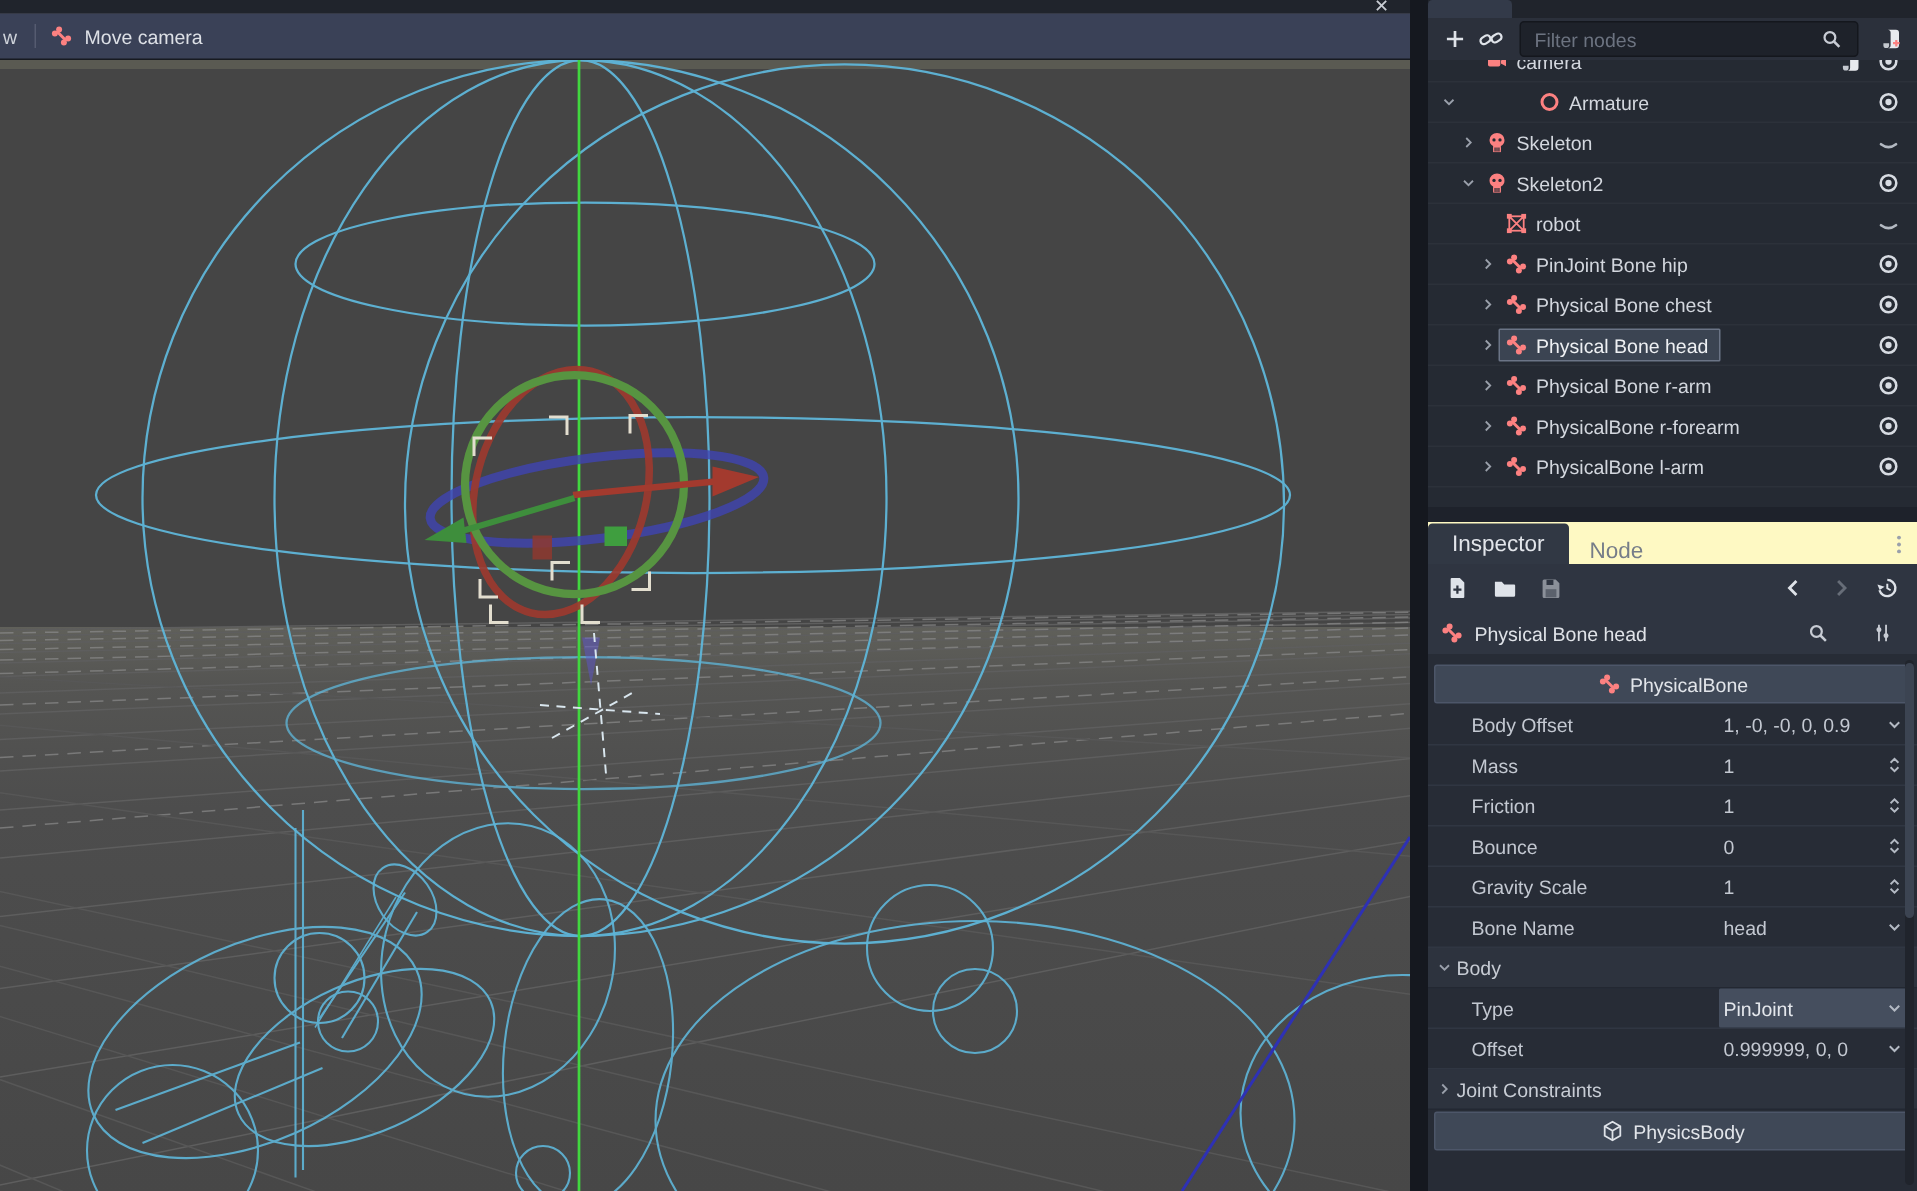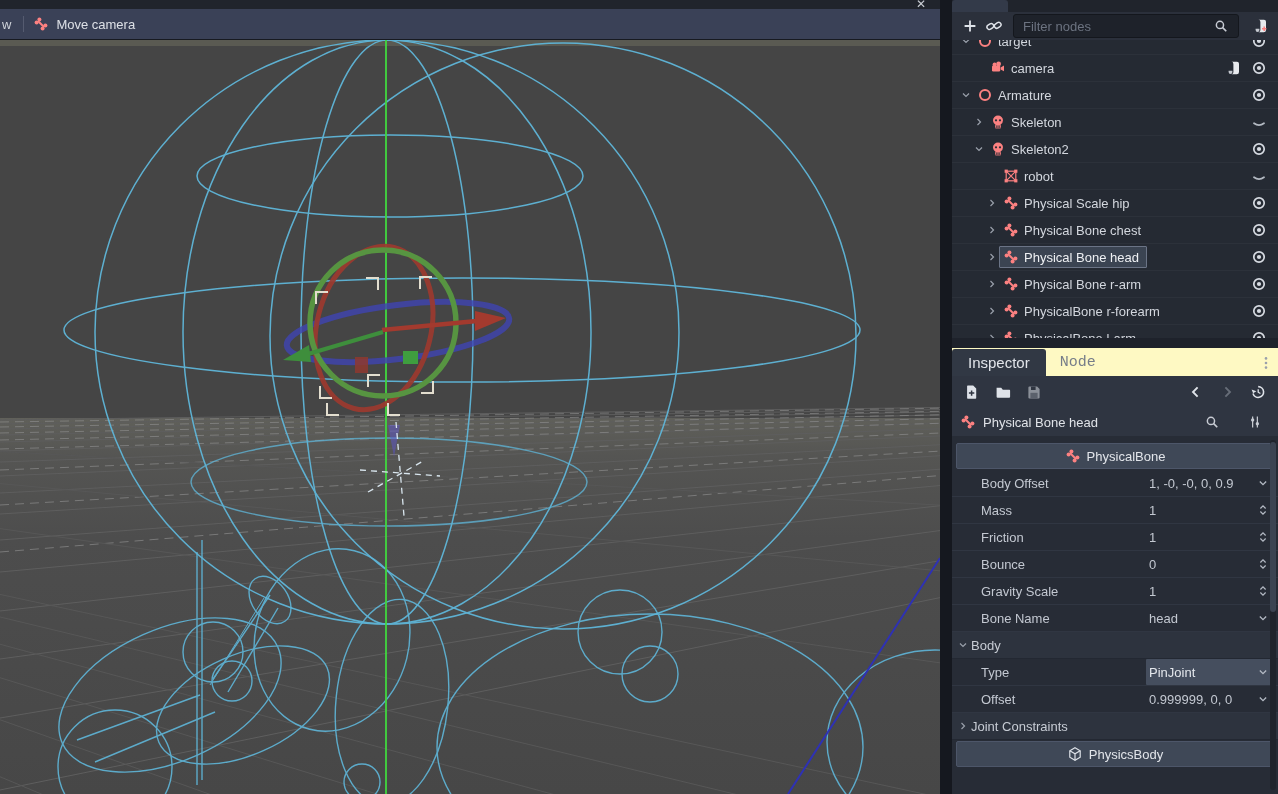--- a/index.html
+++ b/index.html
@@ -45,21 +45,21 @@
   .trow.sel .selwrap{background:#3b4452;border-color:#6b7486;color:#eef0f3;}
   .trow .spacer{flex:1;}
   .trow .sideico{width:24px;display:inline-flex;justify-content:center;}
   .trow .eye{width:26px;margin-right:6px;display:inline-flex;justify-content:center;cursor:pointer;}
 
   .divider{position:absolute;left:0;top:338px;width:326px;height:10px;background:#1e222b;}
 
   .tabbar{position:absolute;left:0;top:348px;width:326px;height:28px;background:#fef9c3;
     display:flex;align-items:flex-end;font-size:15px;}
   .tab-active{height:27px;padding:0 16px;background:#313844;color:#e2e5ea;display:flex;align-items:center;border-radius:3px 3px 0 0;}
-  .tab-idle{height:27px;padding:0 14px;color:#767d89;display:flex;align-items:center;font-family:Liberation Mono, monospace;}
+  .tab-idle{height:27px;padding:0 14px;color:#767d89;display:flex;align-items:flex-end;}
   .tabbar .spacer{flex:1}
   .tabbar .dots{margin:0 4px 5px 0;}
 
   .insp-toolbar{position:absolute;left:0;top:376px;width:326px;height:32px;background:#2f3541;
     display:flex;align-items:center;}
   .insp-toolbar .ico{width:22px;margin-left:9px;}
   .insp-toolbar .spacer{flex:1}
   .insp-toolbar .right .ico{margin-left:0;margin-right:9px;}
   .namebar{position:absolute;left:0;top:408px;width:326px;height:28px;background:#2f3541;
     border-bottom:1px solid #21252e;display:flex;align-items:center;font-size:13px;color:#e0e3e8;}
@@ -273,42 +273,20 @@
           <svg viewBox="0 0 16 16">
             <path d="M5.5 1.8H11a2 2 0 0 1 2 2V12a2.2 2.2 0 0 1-2.2 2.2H5.6A2.1 2.1 0 0 0 7.4 12V3.9a2.1 2.1 0 0 0-1.9-2.1z" fill="#e8eaee"></path>
             <path d="M2.6 12.1a1.9 1.9 0 0 0 3.8 0V10.8H2.6z" fill="#c4c8cf"></path>
             <path d="M11.2 8.6v4.4M9 10.8h4.4" stroke="#fc8181" stroke-width="1.5"></path>
           </svg>
         </span>
     </div>
 
     <div id="scene-tree">
       <div id="tree-inner">
-          <div class="trow" style="padding-left: 6px;">
-            <span class="arr">
-              <svg viewBox="0 0 16 16">
-                <path d="M4 6l4 4 4-4" stroke="#9aa0ab" stroke-width="1.6" fill="none"></path>
-              </svg>
-            </span>
-            <span class="selwrap">
-              <span class="ico ">
-                <svg viewBox="0 0 16 16">
-                  <circle cx="8" cy="8" r="5" stroke="#fc8181" stroke-width="2" fill="none"></circle>
-                </svg>
-              </span>
-              <span>target</span>
-            </span>
-            <span class="spacer"></span>
-            <span class="eye ico">
-              <svg viewBox="0 0 16 16">
-                <circle cx="8" cy="8" r="5.2" stroke="#d7dbe2" stroke-width="1.7" fill="none"></circle>
-                <circle cx="8" cy="8" r="2.1" fill="#d7dbe2"></circle>
-              </svg>
-            </span>
-          </div>
           <div class="trow" style="padding-left: 19px;">
             <span class="arr"></span>
             <span class="selwrap">
               <span class="ico ">
                 <svg viewBox="0 0 16 16">
                   <g fill="#fc8181">
                     <circle cx="4.6" cy="4.4" r="2"></circle>
                     <circle cx="8.6" cy="4" r="2.4"></circle>
                     <rect x="2" y="5.4" width="8.2" height="6" rx="1.2"></rect>
                     <path d="M10.6 7.4l3.4-1.8v5.6l-3.4-1.8z"></path>
@@ -324,21 +302,21 @@
                 <path d="M2.6 12.1a1.9 1.9 0 0 0 3.8 0V10.8H2.6z" fill="#c4c8cf"></path>
               </svg>
             </span>
             <span class="eye ico">
               <svg viewBox="0 0 16 16">
                 <circle cx="8" cy="8" r="5.2" stroke="#d7dbe2" stroke-width="1.7" fill="none"></circle>
                 <circle cx="8" cy="8" r="2.1" fill="#d7dbe2"></circle>
               </svg>
             </span>
           </div>
-          <div class="trow" style="padding-left: 6px;">
+          <div class="trow" style="padding-left: 6px; gap: 48px;">
             <span class="arr">
               <svg viewBox="0 0 16 16">
                 <path d="M4 6l4 4 4-4" stroke="#9aa0ab" stroke-width="1.6" fill="none"></path>
               </svg>
             </span>
             <span class="selwrap">
               <span class="ico ">
                 <svg viewBox="0 0 16 16">
                   <circle cx="8" cy="8" r="5" stroke="#fc8181" stroke-width="2" fill="none"></circle>
                 </svg>
@@ -445,21 +423,21 @@
                 <svg viewBox="0 0 16 16">
                   <g fill="#fc8181">
                     <circle cx="6.4" cy="3.6" r="2"></circle>
                     <circle cx="3.6" cy="6.4" r="2"></circle>
                     <circle cx="12.4" cy="9.6" r="2"></circle>
                     <circle cx="9.6" cy="12.4" r="2"></circle>
                     <path d="M4.3 5.7l1.4-1.4 6 6-1.4 1.4z"></path>
                   </g>
                 </svg>
               </span>
-              <span>Physical Scale hip</span>
+              <span>PinJoint Bone hip</span>
             </span>
             <span class="spacer"></span>
             <span class="eye ico">
               <svg viewBox="0 0 16 16">
                 <circle cx="8" cy="8" r="5.2" stroke="#d7dbe2" stroke-width="1.7" fill="none"></circle>
                 <circle cx="8" cy="8" r="2.1" fill="#d7dbe2"></circle>
               </svg>
             </span>
           </div>
           <div class="trow" style="padding-left: 32px;">

